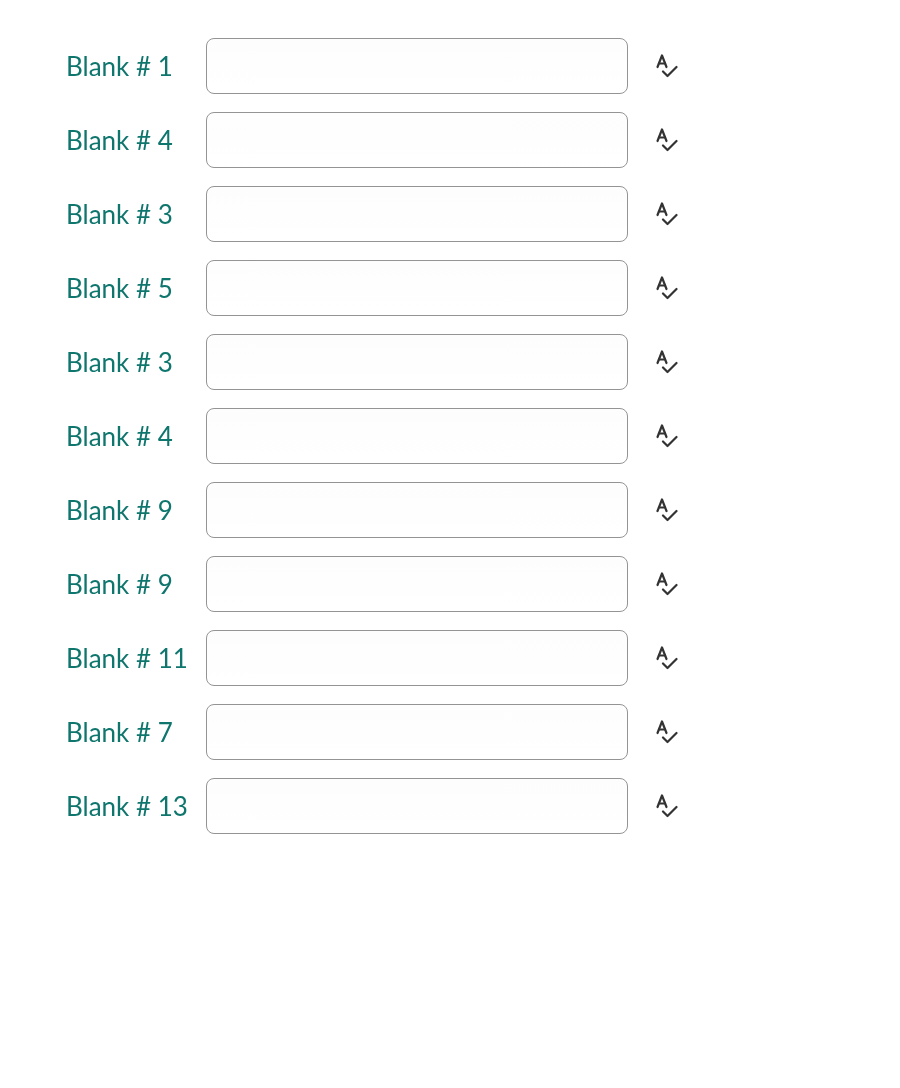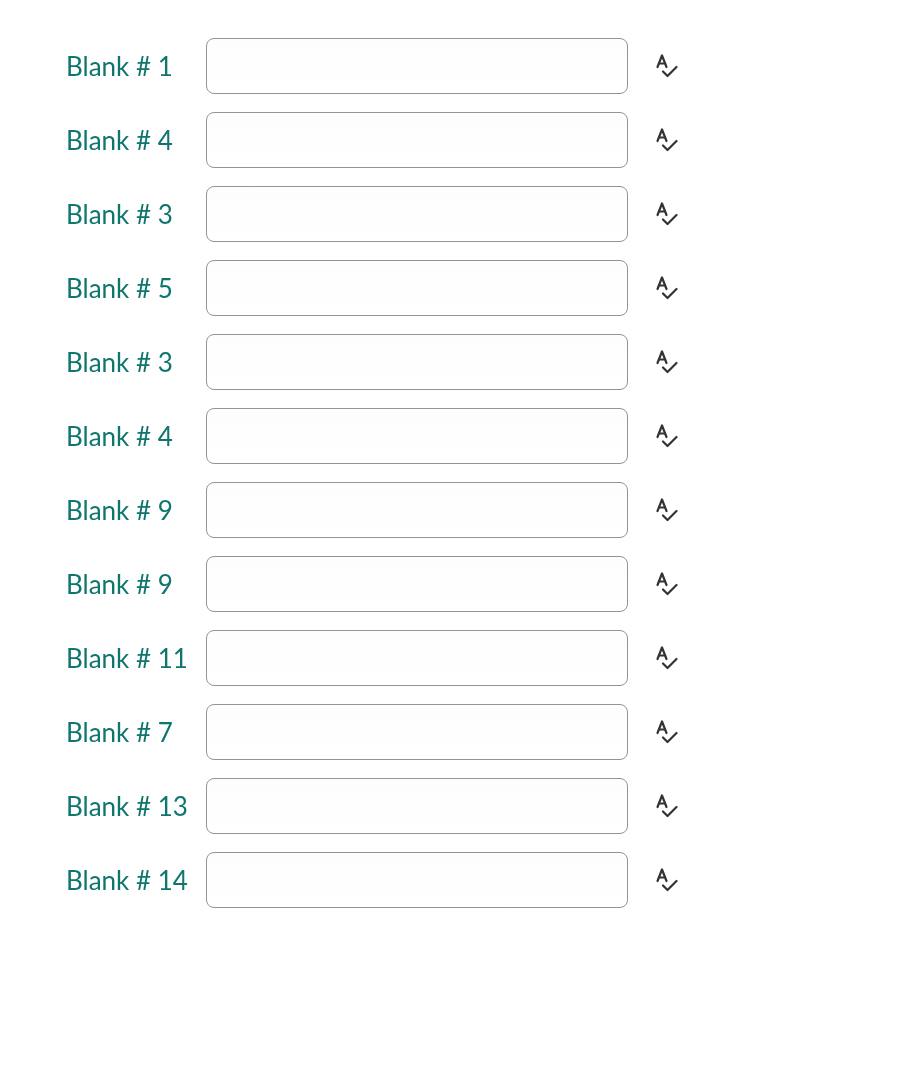--- a/index.html
+++ b/index.html
@@ -179,25 +179,14 @@
     <input class="blank-input" type="text" value="" style="">
     <button class="spellcheck-btn">
       <svg width="24" height="24" viewBox="0 0 24 24" fill="none" stroke="currentColor" stroke-width="2.2" stroke-linecap="round" stroke-linejoin="round">
           <path d="M3.5 13 L8 1.5 L12.5 13"></path>
           <path d="M5 9.5 H11"></path>
           <path d="M9 17.5 L13.5 22 L22.5 13"></path>
         </svg>
     </button>
   </div>
 
-  <div class="blank-row">
-    <span class="blank-label">Blank # 14</span>
-    <input class="blank-input" type="text" value="" style="">
-    <button class="spellcheck-btn">
-      <svg width="24" height="24" viewBox="0 0 24 24" fill="none" stroke="currentColor" stroke-width="2.2" stroke-linecap="round" stroke-linejoin="round">
-          <path d="M3.5 13 L8 1.5 L12.5 13"></path>
-          <path d="M5 9.5 H11"></path>
-          <path d="M9 17.5 L13.5 22 L22.5 13"></path>
-        </svg>
-    </button>
-  </div>
 
 </div>
 
 </body></html>

